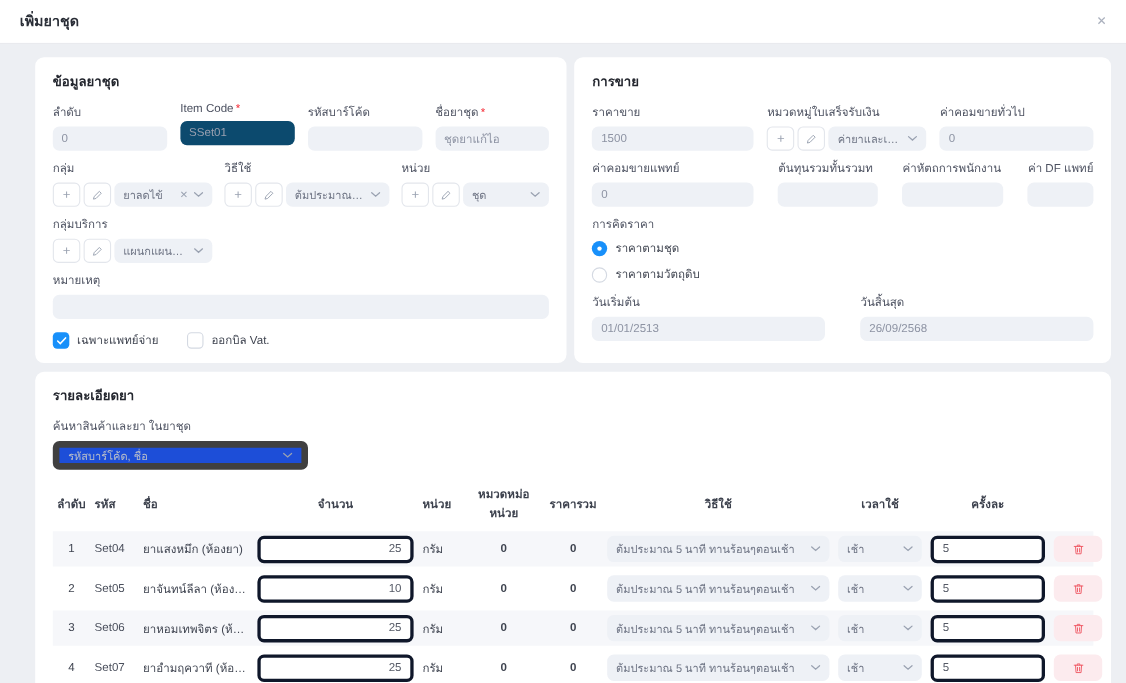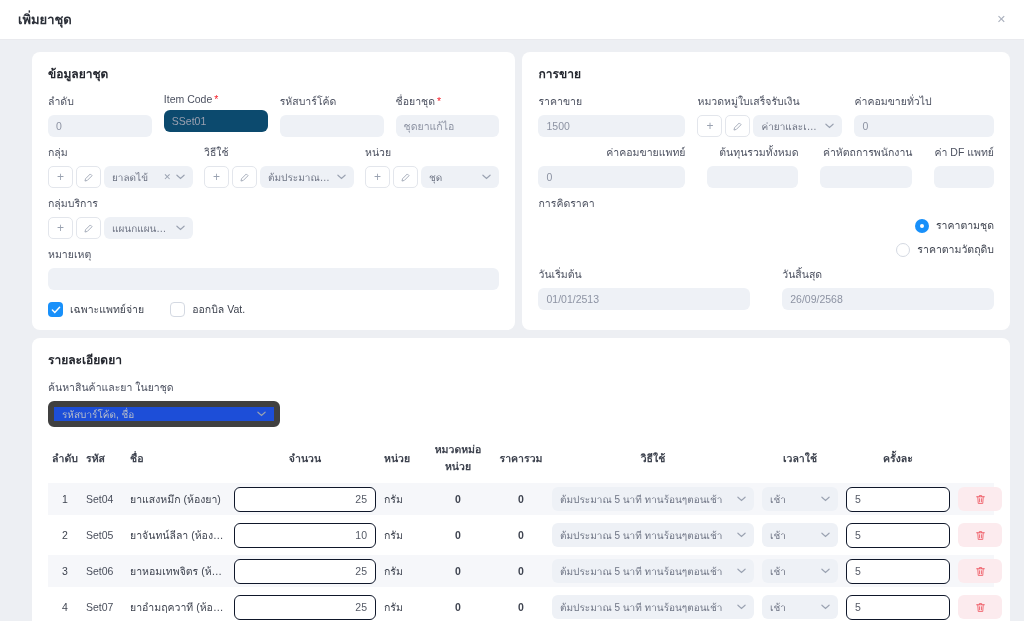--- a/index.html
+++ b/index.html
@@ -21,21 +21,21 @@
   .cards-row { display: flex; gap: 7px; align-items: stretch; }
   .card { background: #fff; border-radius: 8px; padding: 12px 16px; }
   .card-left { width: 492px; }
   .card-right { flex: 1; }
   .card-bottom { margin-top: 8px; }
   .sec-title { font-size: 12px; font-weight: 700; color: #23262e; margin-bottom: 10px; }
   .frow { display: grid; gap: 12px; margin-bottom: 7px; }
   .g4 { grid-template-columns: repeat(4, 1fr); }
   .g3 { grid-template-columns: 145px 150px 1fr; gap: 11px; }
   .gs1 { grid-template-columns: 147px 145px 1fr; }
-  .gs2 { grid-template-columns: 147px 91px 92px 1fr; gap: 22px; text-align: right; }
+  .gs2 { grid-template-columns: 147px 91px 92px 1fr; gap: 22px; }
   .gdates { grid-template-columns: repeat(2, 1fr); gap: 32px; }
   .field label { display: block; font-size: 10.5px; font-weight: 500; color: #4c5160; margin-bottom: 5px; white-space: nowrap; }
   .req { color: #f5222d; margin-left: 2px; }
   .input {
     height: 22px; background: #eef1f6; border: none; border-radius: 6px;
     width: 100%; padding: 0 8px; font-size: 10.5px; color: #8d93a3;
     display: flex; align-items: center; font-family: inherit;
   }
   .input.disabled { background: #0c4a6e; color: #9aa0b0; }
   .sel-group { display: flex; gap: 3px; }
@@ -52,42 +52,42 @@
   }
   .select .val { flex: 1; white-space: nowrap; overflow: hidden; text-overflow: ellipsis; }
   .select .icn { flex: 0 0 auto; color: #9aa2b1; display: flex; }
   .select.white { background: #1d4ed8; border: 6px solid #404040; height: 26px; }
   .select.white .val.placeholder { color: #b8bec9; }
   .checks { display: flex; gap: 26px; margin-top: 11px; align-items: center; }
   .check-item { display: flex; align-items: center; gap: 7px; cursor: pointer; }
   .cbox { width: 15px; height: 15px; border-radius: 4px; display: flex; align-items: center; justify-content: center; }
   .cbox.on { background: #1890fa; }
   .cbox.off { background: #fff; border: 1px solid #d4d9e2; }
-  .radios { display: flex; flex-direction: column; gap: 7px; margin-bottom: 8px; align-items: flex-end; }
+  .radios { display: flex; flex-direction: column; gap: 7px; margin-bottom: 8px; }
   .radio-item { display: flex; align-items: center; gap: 7px; cursor: pointer; }
   .rdo { width: 14px; height: 14px; border-radius: 50%; position: relative; }
   .rdo.on { background: #1890fa; }
   .rdo.on::after { content: ""; position: absolute; left: 5px; top: 5px; width: 4px; height: 4px; background: #fff; border-radius: 50%; }
   .rdo.off { background: #fff; border: 1px solid #d4d9e2; }
   .search-wrap { width: 232px; margin-bottom: 8px; }
   .thead, .trow {
     display: grid;
     grid-template-columns: 34px 44px 104px 150px 42px 72px 54px 210px 84px 112px 46px;
     align-items: center;
   }
   .thead { padding: 6px 0 8px 0; font-weight: 600; color: #3c414d; }
   .trow { height: 32px; margin-bottom: 4px; }
   .trow:nth-child(odd) { background: #f6f7fa; }
   .c { padding: 0 4px; min-width: 0; }
   .center { text-align: center; }
   .bold { font-weight: 600; color: #3f4450; }
   .code { font-weight: 500; color: #4a4f5c; }
   .name { white-space: nowrap; overflow: hidden; text-overflow: ellipsis; color: #3f4450; }
   .qty-input, .dose-input {
-    width: 100%; height: 25px; background: #fff; border: 1px solid #0f172a;
+    width: 100%; height: 25px; background: #fff; border: 3px solid #0f172a;
     border-radius: 6px; font-size: 10.5px; color: #555a66; padding: 0 8px;
     font-family: inherit;
   }
   .qty-input { text-align: right; }
   .row-select { height: 24px; }
   .del-btn {
     width: 44px; height: 24px; background: #fcebee; border: none; border-radius: 6px;
     color: #ef5b66; display: flex; align-items: center; justify-content: center; cursor: pointer;
   }
   .note-row { margin-bottom: 4px; }
@@ -263,21 +263,21 @@
           <div class="input">0</div>
         </div>
       </div>
 
       <div class="frow gs2">
         <div class="field">
           <label>ค่าคอมขายแพทย์</label>
           <div class="input">0</div>
         </div>
         <div class="field">
-          <label>ต้นทุนรวมทั้งหมด</label>
+          <label>ต้นทุนรวมทั้นรวมท</label>
           <div class="input"></div>
         </div>
         <div class="field">
           <label>ค่าหัตถการพนักงาน</label>
           <div class="input"></div>
         </div>
         <div class="field">
           <label>ค่า DF แพทย์</label>
           <div class="input"></div>
         </div>

